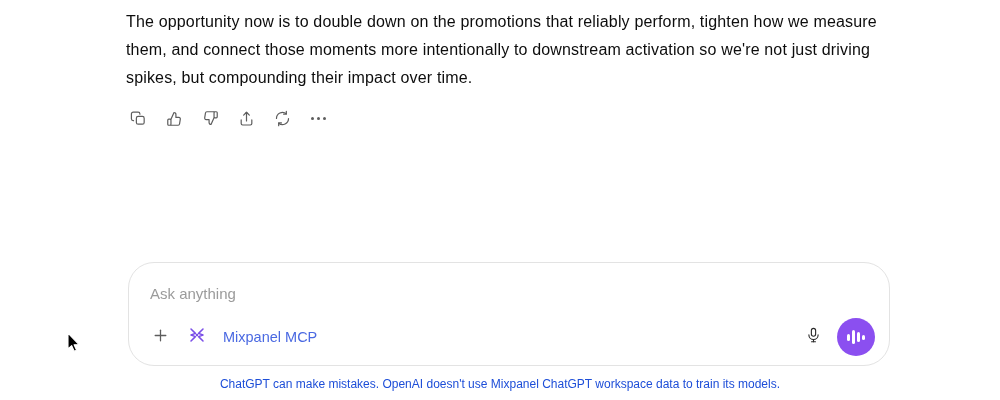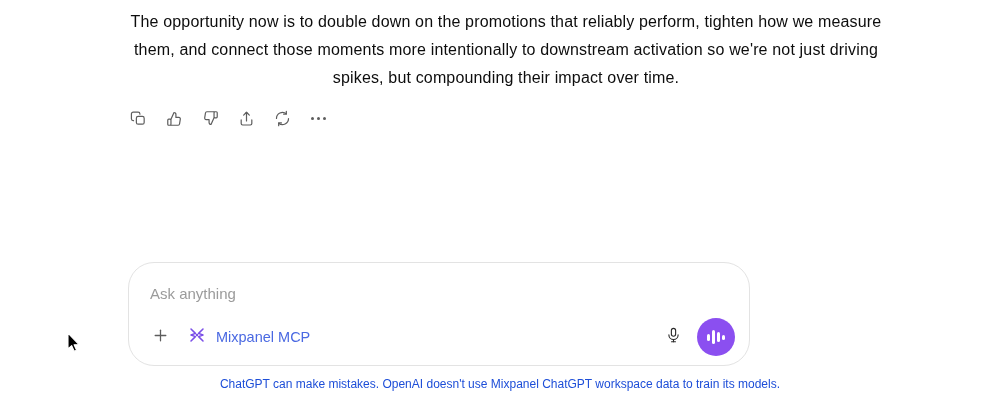--- a/index.html
+++ b/index.html
@@ -23,21 +23,20 @@
     top: 8px;
     width: 760px;
   }
   .message-text {
     font-size: 16px;
     line-height: 28px;
     color: #0d0d0d;
     letter-spacing: 0.01em;
     margin: 0;
     white-space: pre-wrap;
-    text-align: center;
   }
 
   
   .action-row {
     position: absolute;
     left: 124px;
     top: 104px;
     display: flex;
     align-items: center;
     gap: 8px;
@@ -66,21 +65,21 @@
     border-radius: 50%;
     background: #5d5d5d;
     display: block;
   }
 
   
   .composer {
     position: absolute;
     left: 128px;
     top: 262px;
-    width: 622px;
+    width: 762px;
     height: 104px;
     border: 1px solid #e3e3e3;
     border-radius: 26px;
     background: #ffffff;
     box-sizing: border-box;
   }
   .composer-input {
     position: absolute;
     left: 21px;
     top: 21px;
@@ -109,21 +108,21 @@
     border: none;
     background: transparent;
     border-radius: 8px;
     cursor: pointer;
     padding: 0;
     flex: none;
   }
   .mcp-chip {
     display: flex;
     align-items: center;
-    gap: 11px;
+    gap: 18px;
     margin-left: 8px;
     padding: 4px 6px;
     border-radius: 8px;
     cursor: pointer;
     flex: none;
   }
   .mcp-label {
     font-size: 14.5px;
     color: #4a69e2;
     line-height: 18px;

